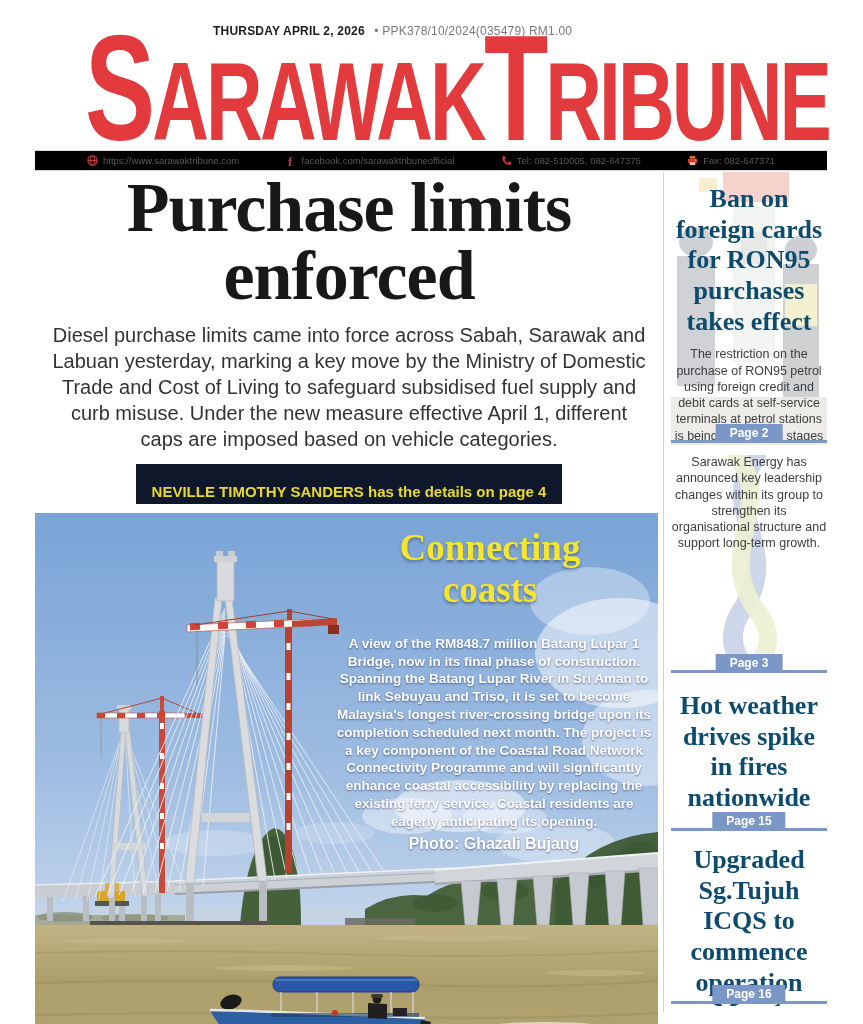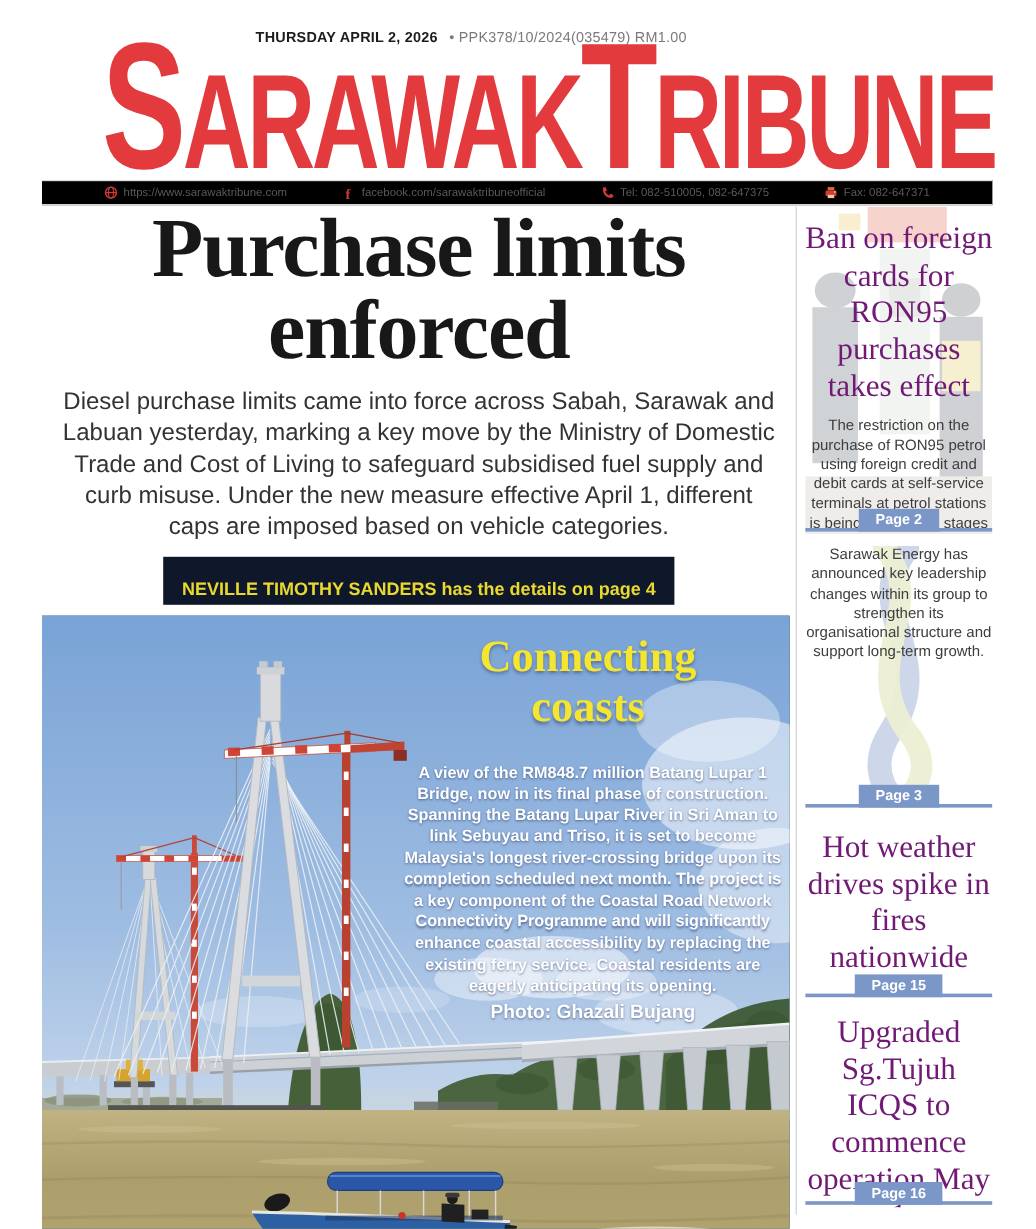--- a/index.html
+++ b/index.html
@@ -51,21 +51,21 @@
                    color:#ffffff; font-weight:bold; font-size:13.5px; line-height:1.32;
                    text-shadow:0 1px 2px rgba(20,30,80,.55); }
   .photo-credit { margin-top:2px; font-size:16px; }
 
   
   .story { position:relative; overflow:hidden; }
   .story-1 { height:273px; }
   .story-2 { height:230px; }
   .story-3 { height:158px; }
   .story-4 { height:173px; }
-  .story h2 { font-family:"Liberation Serif", serif; font-weight:normal; color:#701a75;
+  .story h2 { font-family:"Liberation Serif", serif; font-weight:bold; color:#0c4a6e;
               font-size:26px; line-height:1.18; text-align:center; position:relative; }
   .story-1 h2 { margin-top:12px; }
   .story-2 h2 { margin-top:16px; }
   .story-3 h2 { margin-top:16px; }
   .story-4 h2 { margin-top:12px; }
   .story-summary { margin-top:9px; text-align:center; font-size:12.5px; line-height:1.3;
                    color:#3d3d3d; position:relative; }
   .badge-row { position:absolute; bottom:2px; left:0; right:0; height:22px; }
   .badge-rule { position:absolute; bottom:0; left:0; right:0; height:3px; background:#7b97c8; }
   .page-badge { position:absolute; bottom:0; left:50%; transform:translateX(-50%);

